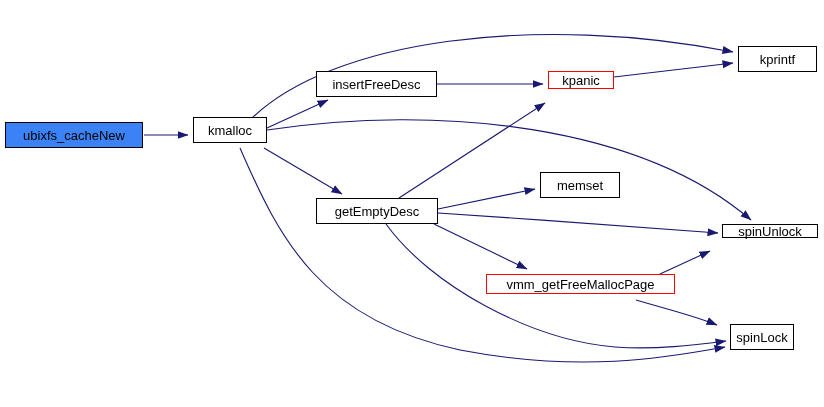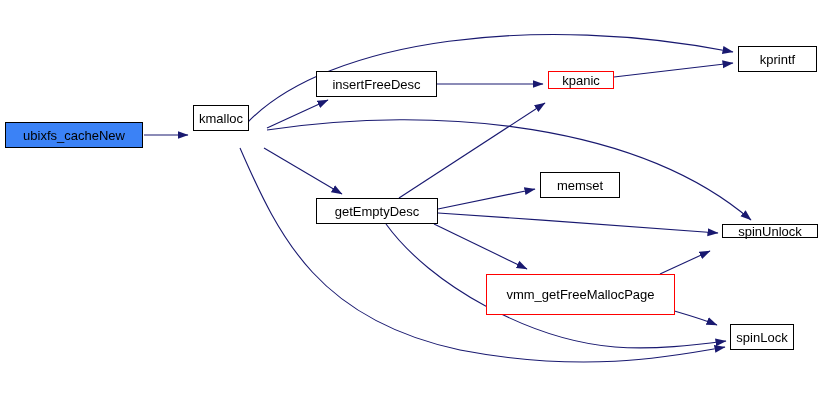--- a/index.html
+++ b/index.html
@@ -43,28 +43,28 @@
   }
   .node--current {
     background: #3b82f6;
     cursor: default;
   }
   .node--highlight {
     border-color: #ff0000;
   }
   
   #n-ubixfs   { left: 5px;   top: 122px; width: 138px; height: 26px; }
-  #n-kmalloc  { left: 193px; top: 105px; width: 56px;  height: 26px; }
+  #n-kmalloc  { left: 193px; top: 117px; width: 74px;  height: 26px; }
   #n-insert   { left: 316px; top: 71px;  width: 121px; height: 26px; }
   #n-kpanic   { left: 548px; top: 71px;  width: 66px;  height: 18px; }
   #n-kprintf  { left: 738px; top: 46px;  width: 79px;  height: 26px; }
   #n-getempty { left: 316px; top: 198px; width: 122px; height: 26px; }
   #n-memset   { left: 540px; top: 172px; width: 80px;  height: 26px; }
   #n-spinun   { left: 722px; top: 224px; width: 96px;  height: 14px; }
-  #n-vmm      { left: 486px; top: 274px; width: 189px; height: 41px; }
+  #n-vmm      { left: 486px; top: 274px; width: 189px; height: 20px; }
   #n-spinlock { left: 730px; top: 324px; width: 64px;  height: 26px; }
 </style>
 </head>
 <body>
 
 <div class="diagram">
 
   <svg class="edge-layer" width="824" height="407" viewBox="0 0 824 407" xmlns="http://www.w3.org/2000/svg">
     <defs>
       <marker id="arrow" markerUnits="userSpaceOnUse" markerWidth="12" markerHeight="10" refX="10.5" refY="5" orient="auto">

